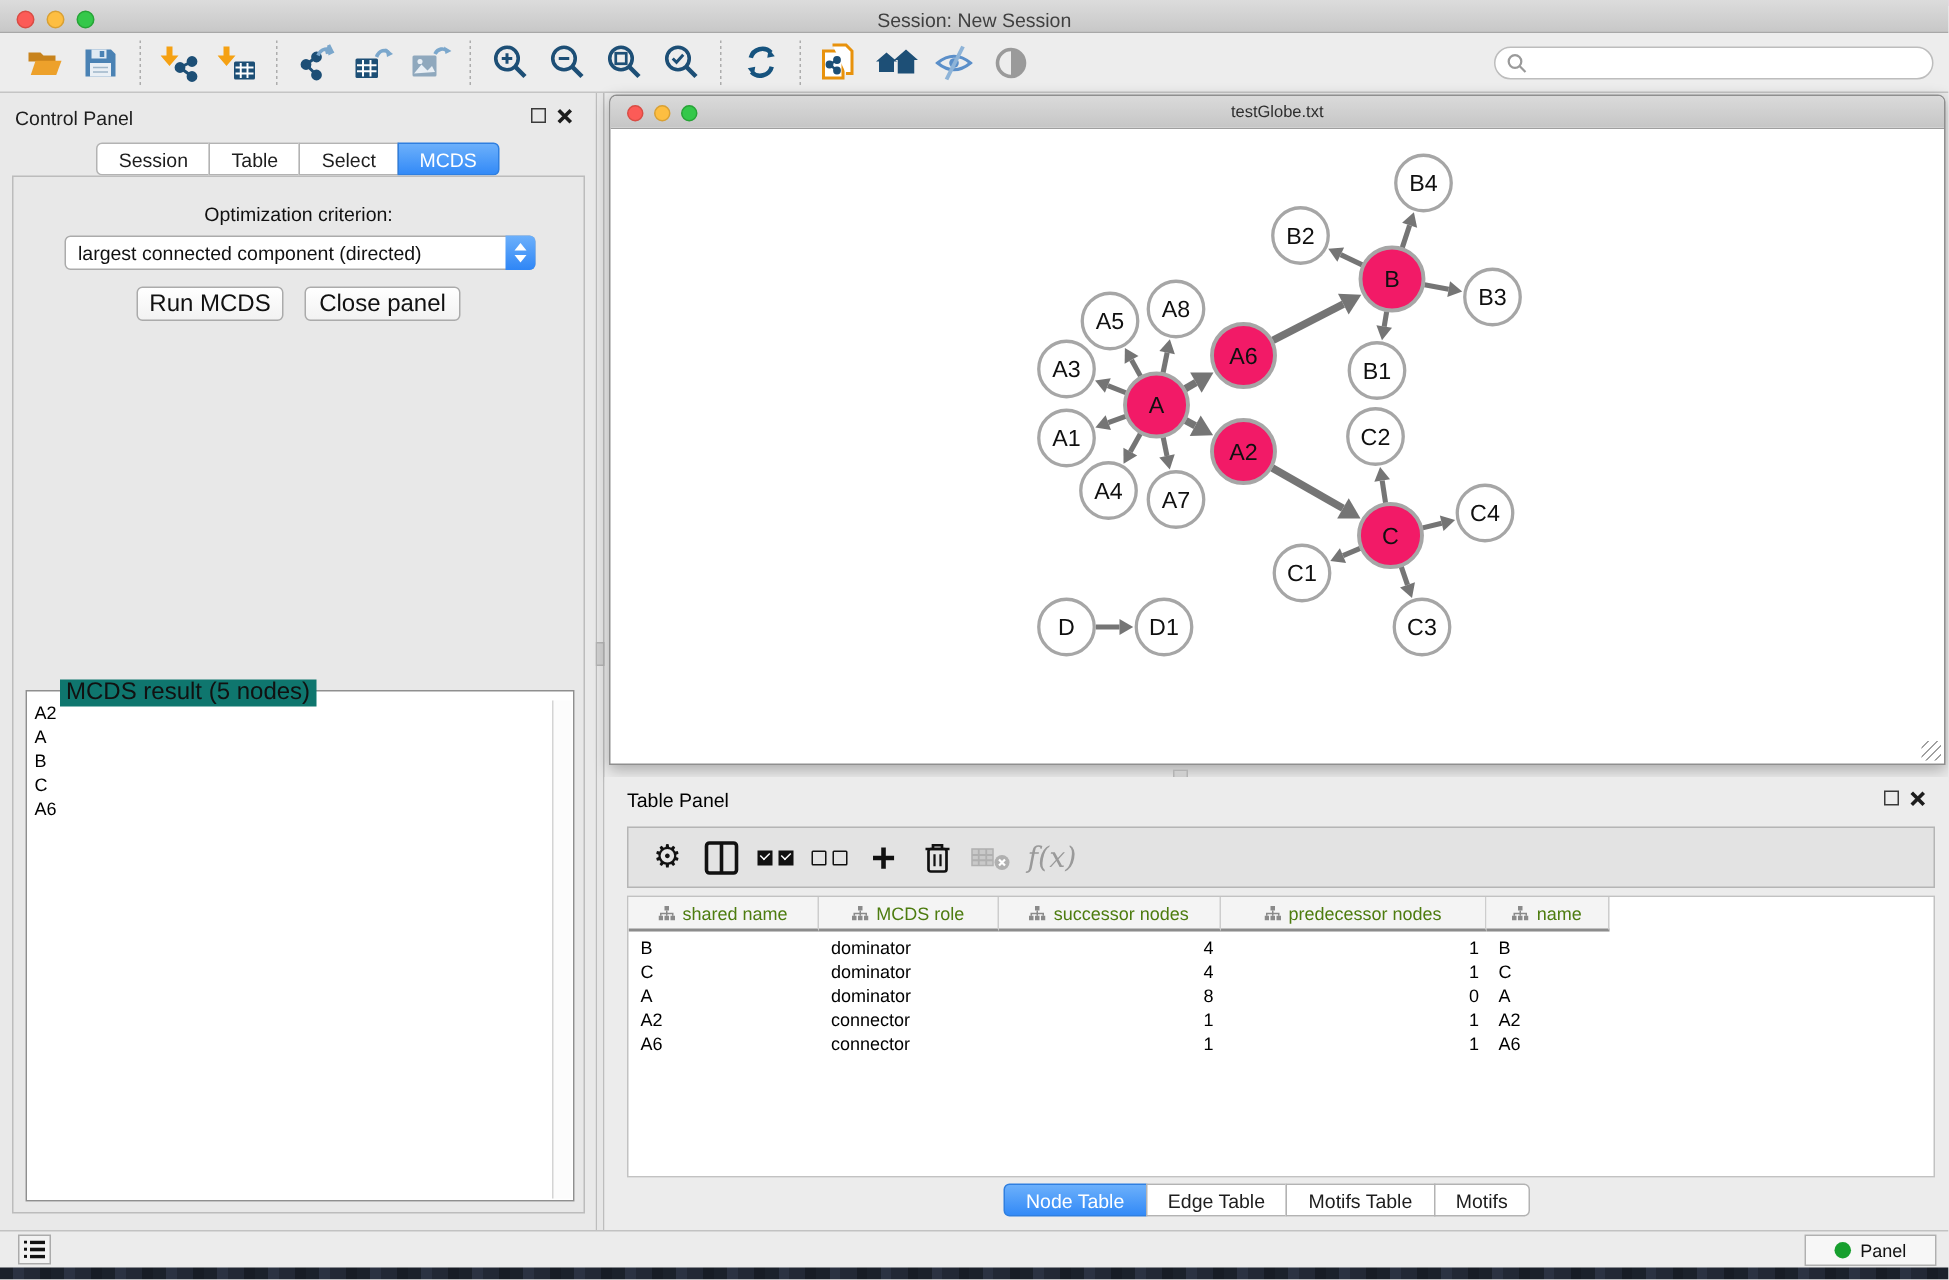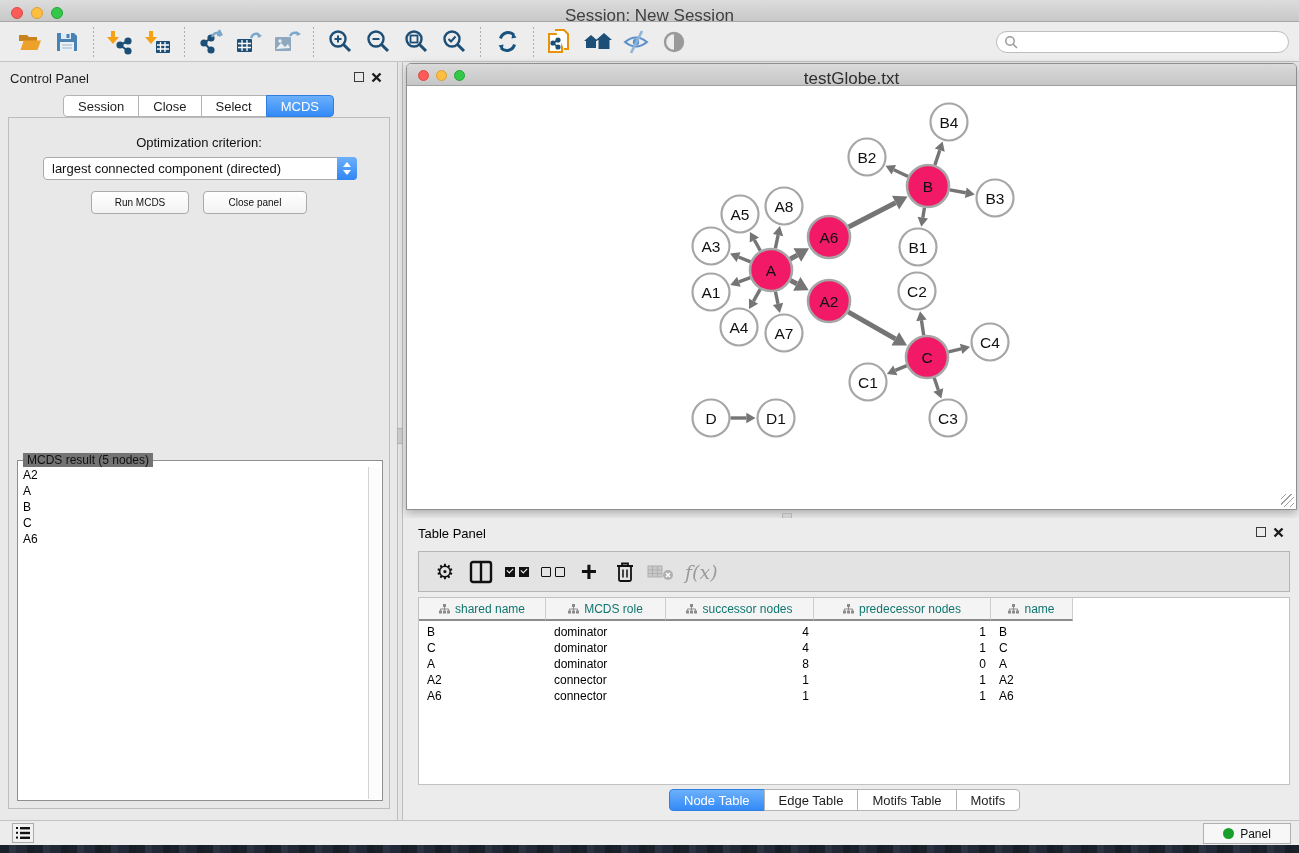--- a/index.html
+++ b/index.html
@@ -8,21 +8,21 @@
   .abs { position:absolute; }
 
   
   #titlebar { left:0; top:0; width:1299px; height:22px;
     background:linear-gradient(#dcdcdc,#c8c8c8); border-bottom:1px solid #a8a8a8; }
   #wallpaper-top { left:0; top:0; width:1299px; height:4px; background:#cba3c9; }
   .tl { width:12px; height:12px; border-radius:50%; top:7px; }
   .tl.red { left:11px; background:#fc5b57; border:1px solid #d94c44; }
   .tl.yellow { left:31px; background:#fdbe41; border:1px solid #d9a033; }
   .tl.green { left:51px; background:#34c84a; border:1px solid #27a437; }
-  #titlebar-title { width:100%; text-align:center; top:6px; font-size:17px; color:#404040; }
+  #titlebar-title { width:100%; text-align:center; top:6px; font-size:13px; color:#404040; }
 
   
   #toolbar { left:0; top:22px; width:1299px; height:40px; background:#ededed;
     border-bottom:1px solid #c4c4c4; display:flex; align-items:center; padding-left:10px; }
   .tbi { width:30px; height:30px; display:flex; align-items:center; justify-content:center; margin:0 4px; }
   .tbi svg { display:block; }
   .tb-sep { width:1px; height:30px; margin:0 7px;
     background-image:repeating-linear-gradient(#adadad 0 2px, transparent 2px 4px); }
   #search-box { position:absolute; right:10px; top:31px; width:293px; height:22px; background:#fff;
     border:1px solid #bdbdbd; border-radius:12px; display:flex; align-items:center; padding-left:7px; }
@@ -50,41 +50,41 @@
   #opt-dropdown { left:34px; top:39px; width:314px; height:23px; background:#fff; border:1px solid #ababab;
     border-radius:4px; display:flex; align-items:center; }
   #opt-dropdown-value { flex:1; font-size:13px; color:#111; padding-left:8px; white-space:nowrap; }
   #opt-stepper { width:20px; height:23px; margin-right:-1px; border-radius:0 4px 4px 0;
     background:linear-gradient(#6cb0fb,#2f86f6); position:relative; }
   #opt-stepper .up { position:absolute; left:6px; top:5px; border-left:4px solid transparent;
     border-right:4px solid transparent; border-bottom:5px solid #fff; }
   #opt-stepper .down { position:absolute; left:6px; bottom:5px; border-left:4px solid transparent;
     border-right:4px solid transparent; border-top:5px solid #fff; }
   .cp-btn { top:73px; height:23px; background:linear-gradient(#ffffff,#f2f2f2); border:1px solid #ababab;
-    border-radius:4px; font-size:10px; color:#111; display:flex; align-items:center; justify-content:center; }
+    border-radius:4px; font-size:16px; color:#111; display:flex; align-items:center; justify-content:center; }
   #run-btn { left:82px; width:98px; }
   #close-btn { left:194px; width:104px;text-align:center; }
   #mcds-group { left:8px; top:342px; width:366px; height:341px; border:1px solid #8f8f8f; background:#fff; }
-  #mcds-legend { position:absolute; top:-8px; left:5px; background:#737373; padding:0 4px;
-    font-size:12px; color:#111; }
+  #mcds-legend { position:absolute; top:-8px; left:22px; background:#0f766e; padding:0 4px;
+    font-size:16px; color:#111; }
   #mcds-list { position:absolute; left:1px; top:6px; width:350px; height:332px; overflow:hidden; }
   .mcds-item { font-size:12px; color:#000; line-height:16px; padding-left:4px; }
   #mcds-scroll { position:absolute; right:1px; top:6px; width:13px; height:332px; background:#fcfcfc;
     border-left:1px solid #d4d4d4; }
 
   
   #net-window { left:406px; top:63px; width:891px; height:447px; background:#fff;
     border:1px solid #8f8f8f; border-radius:5px 5px 0 0; box-shadow:0 3px 10px rgba(0,0,0,.28); }
   #net-titlebar { left:0; top:0; width:100%; height:22px; background:linear-gradient(#dadada,#c6c6c6);
     border-bottom:1px solid #9f9f9f; border-radius:4px 4px 0 0; }
   .ntl { width:11px; height:11px; border-radius:50%; top:6px; }
   .ntl.red { left:11px; background:#fc5b57; border:1px solid #d94c44; }
   .ntl.yellow { left:29px; background:#fdbe41; border:1px solid #d9a033; }
   .ntl.green { left:47px; background:#34c84a; border:1px solid #27a437; }
-  #net-title { width:100%; text-align:center; top:5px; font-size:17px; color:#2e2e2e; }
+  #net-title { width:100%; text-align:center; top:5px; font-size:11px; color:#2e2e2e; }
   #graph-svg { position:absolute; left:0; top:22px; }
   #net-grip { right:2px; bottom:2px; width:13px; height:13px;
     background:repeating-linear-gradient(135deg, transparent 0 3px, #a0a0a0 3px 4px); }
 
   
   #h-splitter-handle { left:782px; top:513px; width:10px; height:7px; background:#cfcfcf; border:1px solid #b3b3b3; }
 
   
   #table-panel { left:403px; top:518px; width:896px; height:302px; background:#ececec; }
   #tp-header { left:15px; top:8px; font-size:13px; color:#000000; }
@@ -96,21 +96,21 @@
   .cbx { width:10px; height:10px; display:inline-block; }
   .cbx.on { background:#111; position:relative; }
   .cbx.on::after { content:""; position:absolute; left:2px; top:1px; width:5px; height:3px;
     border-left:1.5px solid #fff; border-bottom:1.5px solid #fff; transform:rotate(-45deg); }
   .cbx.off { border:1.5px solid #111; border-radius:1px; }
   .fx-label { font-family:"DejaVu Serif", serif; font-style:italic; font-size:19px; color:#9a9a9a; margin-left:6px; }
 
   #data-table { left:15px; top:79px; width:872px; height:188px; background:#fff; border:1px solid #c2c2c2; overflow:hidden; }
   #thead-row { display:flex; height:23px; }
   .th { background:#f4f4f4; border-right:1px solid #cdcdcd; border-bottom:2px solid #8c8c8c; height:23px;
-    display:flex; align-items:center; justify-content:center; gap:5px; font-size:12px; color:#0f766e; }
+    display:flex; align-items:center; justify-content:center; gap:5px; font-size:12px; color:#4d7c0f; }
   .th svg { flex:0 0 auto; }
   .tr { display:flex; height:16px; align-items:center; }
   .td { font-size:12px; color:#000; white-space:nowrap; overflow:hidden; }
   .td.al { text-align:left; padding-left:8px; }
   .td.ar { text-align:right; padding-right:5px; }
   #tbody { padding-top:3px; }
 
   #table-tabs { left:266px; top:271px; display:flex; }
   #table-tabs .seg-tab { height:22px; font-size:13px; }
 
@@ -292,21 +292,21 @@
 <div id="control-panel" class="abs">
   <div id="cp-header" class="abs">Control Panel</div>
   <div class="abs" style="right:33px; top:10px;">
       <div class="panel-float"></div>
     </div>
   <svg class="abs panel-x" style="right:15px; top:10px;">
       <path d="M1.5 1.5l8 8M9.5 1.5l-8 8" stroke="#1d1d1d" stroke-width="2.4"></path>
     </svg>
   <div id="cp-tabs" class="abs">
       <div class="seg-tab">Session</div>
-      <div class="seg-tab">Close</div>
+      <div class="seg-tab">Table</div>
       <div class="seg-tab">Select</div>
       <div class="seg-tab active">MCDS</div>
     </div>
   <div id="cp-body" class="abs">
     <div id="opt-label" class="abs">Optimization criterion:</div>
     <div id="opt-dropdown" class="abs">
       <span id="opt-dropdown-value">largest connected component (directed)</span>
       <span id="opt-stepper">
           <span class="up"></span>
           <span class="down"></span>

